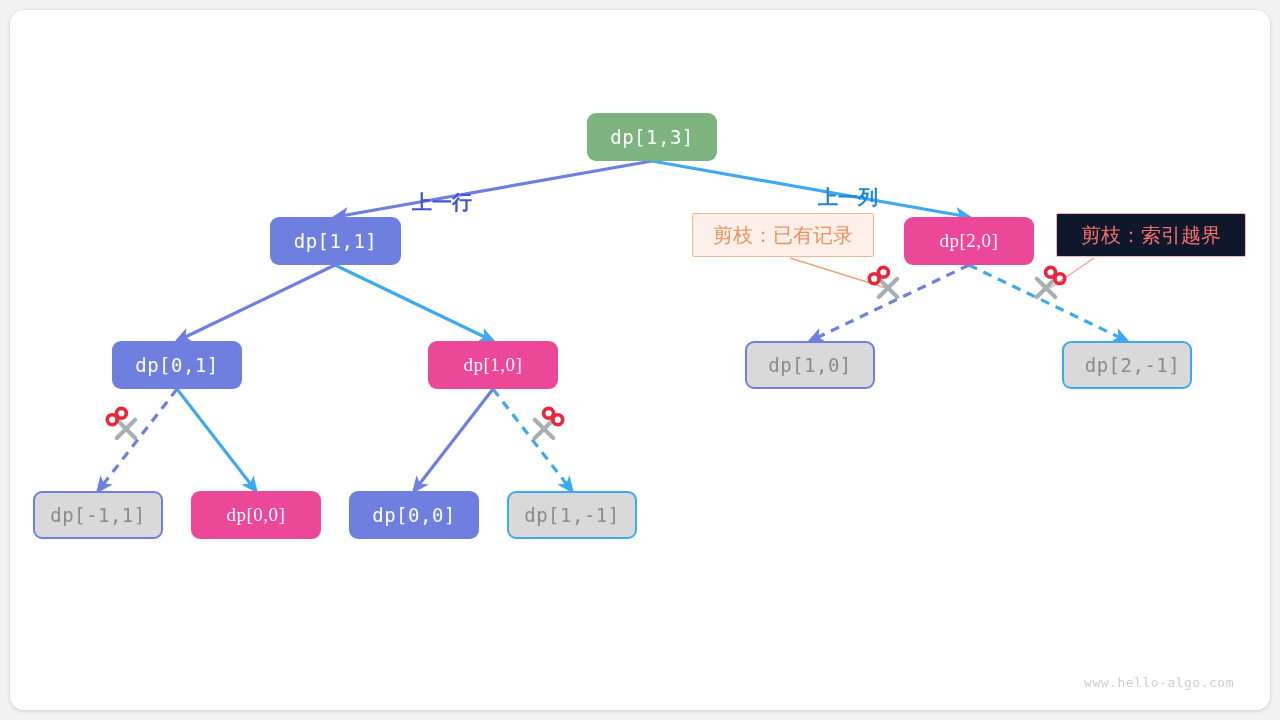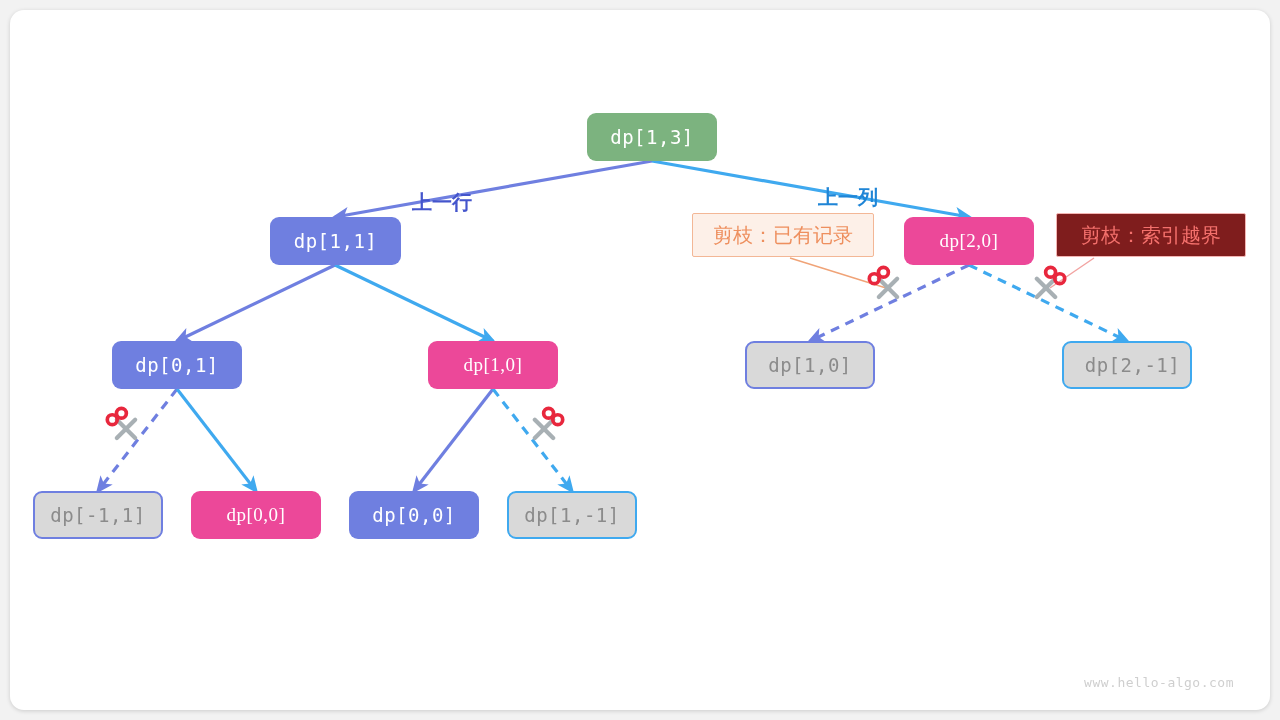--- a/index.html
+++ b/index.html
@@ -42,21 +42,21 @@
     position:absolute;
     display:flex;align-items:center;justify-content:center;
     border-radius:2px;
     font-size:20px;
     font-weight:500;
     white-space:nowrap;
     box-sizing:border-box;
     font-family:"DejaVu Sans","Liberation Sans",sans-serif;
   }
   .a-orange{background:#fdf0e8;border:1.6px solid #f3b796;color:#ee8f5e;}
-  .a-red{background:#7f1d1d;border:1.6px solid #f4b5b3;color:#f4706c;text-align:right;}
+  .a-red{background:#0f172a;border:1.6px solid #f4b5b3;color:#f4706c;text-align:right;}
 
   .elabel{
     position:absolute;
     font-size:20px;font-weight:bold;
     white-space:nowrap;
     font-family:"DejaVu Sans","Liberation Sans",sans-serif;
   }
   .l-purple{color:#4455cc;}
   .l-blue{color:#1f85d6;margin-top:39px;}
 

